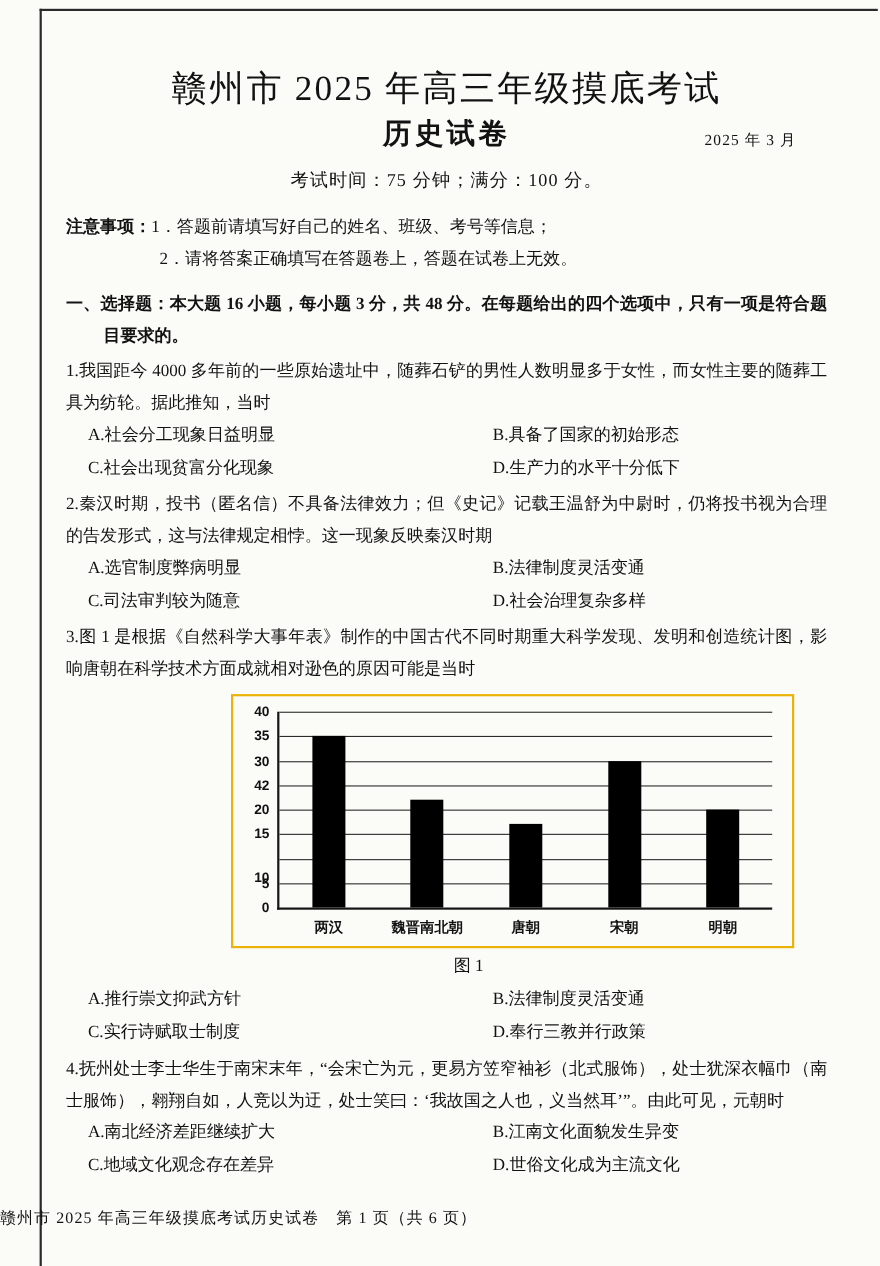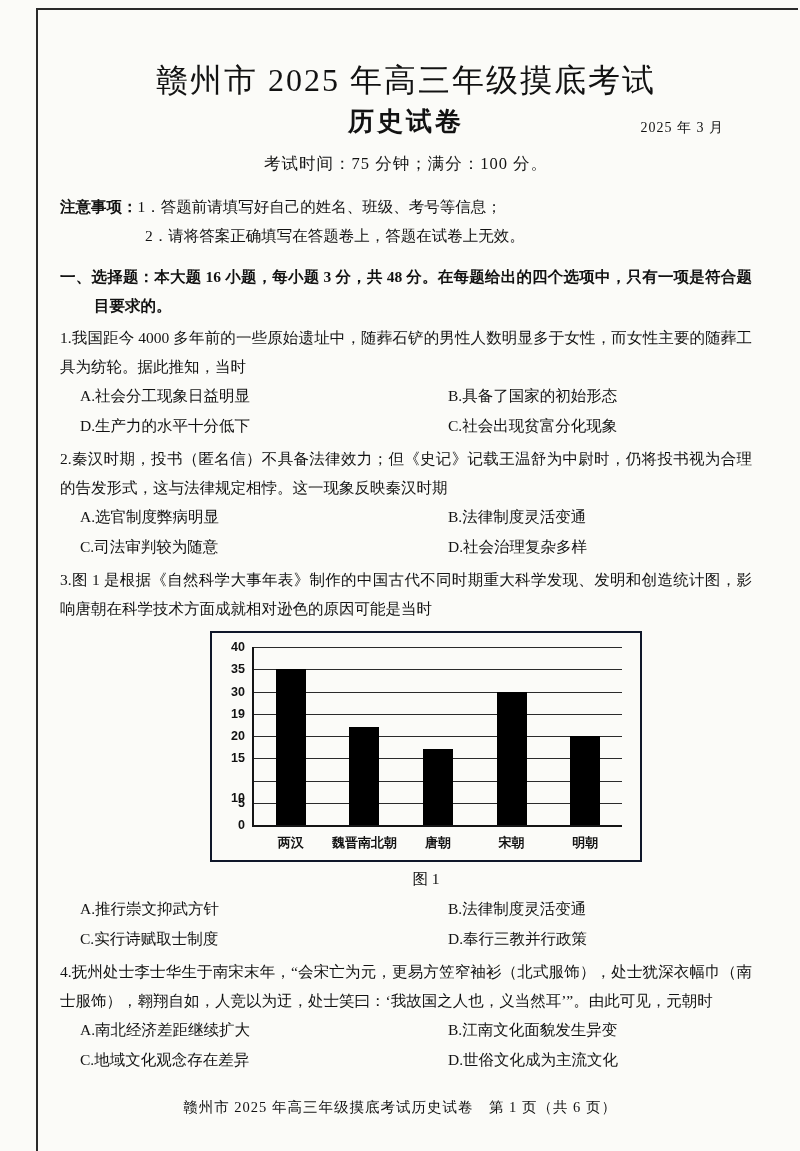--- a/index.html
+++ b/index.html
@@ -51,22 +51,22 @@
   .question { margin-top:3px; }
   .stem { font-size:15.5px; line-height:29px; text-align:justify; }
   .opts {
     display:grid; grid-template-columns:368px auto;
     padding-left:20px;
     font-size:15.5px; line-height:30px;
   }
   
   .chart-wrap { margin:8px 0 2px 150px; width:432px; }
   .chart-box {
-    width:432px; box-sizing:border-box;
-    border:2px solid #0f172a;
+    width:512px; box-sizing:border-box;
+    border:2px solid #eab308;
     padding:14px 18px 8px 6px;
   }
   .chart-row { display:flex; }
   .y-labels {
     width:34px; position:relative; height:178px;
     font-family:"Liberation Sans","DejaVu Sans",sans-serif;
     font-size:12.5px; font-weight:bold;
   }
   .y-label { position:absolute; right:7px; transform:translateY(-50%); }
   .plot {
@@ -81,21 +81,21 @@
   .bar { width:30px; }
   .x-labels {
     display:flex; margin-left:36px; padding-top:7px;
     font-family:"Liberation Sans","DejaVu Sans",sans-serif;
     font-size:13px; font-weight:bold;
   }
   .x-label { flex:1; text-align:center; white-space:nowrap; }
   .chart-caption { text-align:center; font-size:15.5px; line-height:26px; margin-top:4px; }
   .page-footer {
     position:absolute; left:0; right:0; bottom:34px;
-    text-align:center; font-size:14.5px; letter-spacing:1px;
+    font-size:14.5px; letter-spacing:1px;
   }
 </style>
 </head>
 <body>
 
 <div class="page">
   <div class="scan-frame"></div>
 
   <div class="content">
 
@@ -115,22 +115,22 @@
       <div class="notice-line2">2．请将答案正确填写在答题卷上，答题在试卷上无效。</div>
     </div>
 
     <div class="section-heading">一、选择题：本大题 16 小题，每小题 3 分，共 48 分。在每题给出的四个选项中，只有一项是符合题目要求的。</div>
 
     <div class="question">
       <div class="stem">1.我国距今 4000 多年前的一些原始遗址中，随葬石铲的男性人数明显多于女性，而女性主要的随葬工具为纺轮。据此推知，当时</div>
       <div class="opts">
         <span>A.社会分工现象日益明显</span>
         <span>B.具备了国家的初始形态</span>
+        <span>C.社会出现贫富分化现象</span>
         <span>D.生产力的水平十分低下</span>
-        <span>C.社会出现贫富分化现象</span>
       </div>
     </div>
 
     <div class="question">
       <div class="stem">2.秦汉时期，投书（匿名信）不具备法律效力；但《史记》记载王温舒为中尉时，仍将投书视为合理的告发形式，这与法律规定相悖。这一现象反映秦汉时期</div>
       <div class="opts">
         <span>A.选官制度弊病明显</span>
         <span>B.法律制度灵活变通</span>
         <span>C.司法审判较为随意</span>
         <span>D.社会治理复杂多样</span>
@@ -140,21 +140,21 @@
     <div class="question">
       <div class="stem">3.图 1 是根据《自然科学大事年表》制作的中国古代不同时期重大科学发现、发明和创造统计图，影响唐朝在科学技术方面成就相对逊色的原因可能是当时</div>
 
       <div class="chart-wrap">
         <div class="chart-box">
           <div class="chart-row">
             <div class="y-labels">
                 <div class="y-label" style="top: 0px;">40</div>
                 <div class="y-label" style="top: 22.25px;">35</div>
                 <div class="y-label" style="top: 44.5px;">30</div>
-                <div class="y-label" style="top: 66.75px;">19</div>
+                <div class="y-label" style="top: 66.75px;">42</div>
                 <div class="y-label" style="top: 89px;">20</div>
                 <div class="y-label" style="top: 111.25px; margin-left: 32px;">15</div>
                 <div class="y-label" style="top: 151px;">10</div>
                 <div class="y-label" style="top: 155.75px;">5</div>
                 <div class="y-label" style="top: 178px;">0</div>
               </div>
             <div class="plot">
               <div class="grid-layer">
                   <div class="gridline" style="bottom: 21.25px;"></div>
                   <div class="gridline" style="bottom: 43.5px;"></div>

